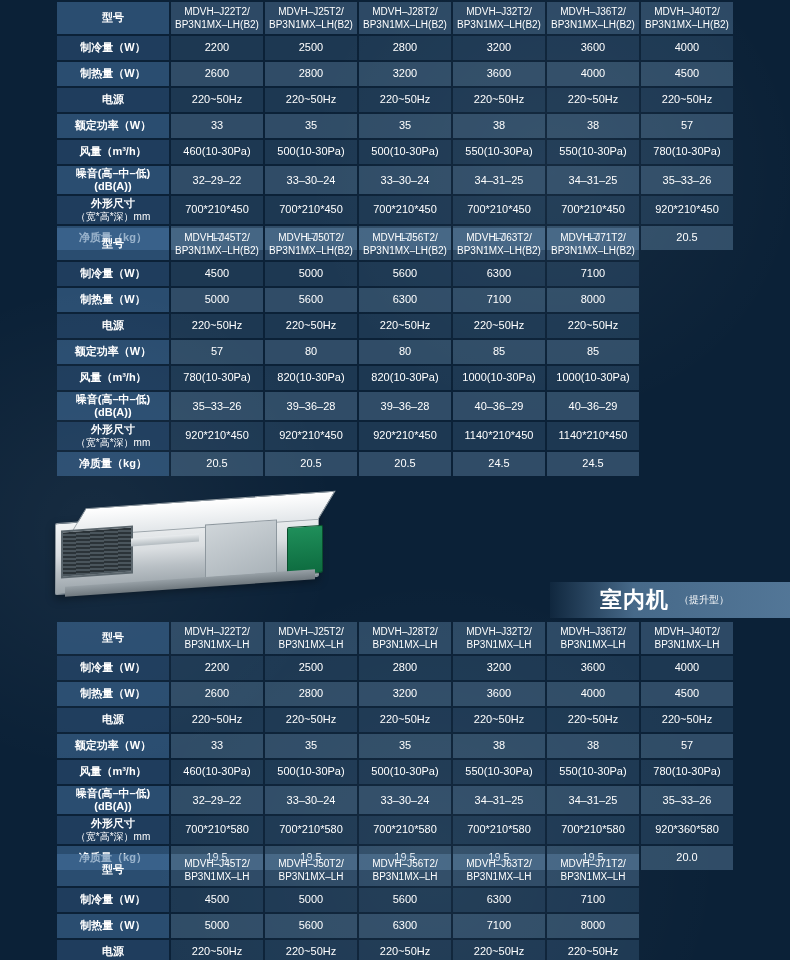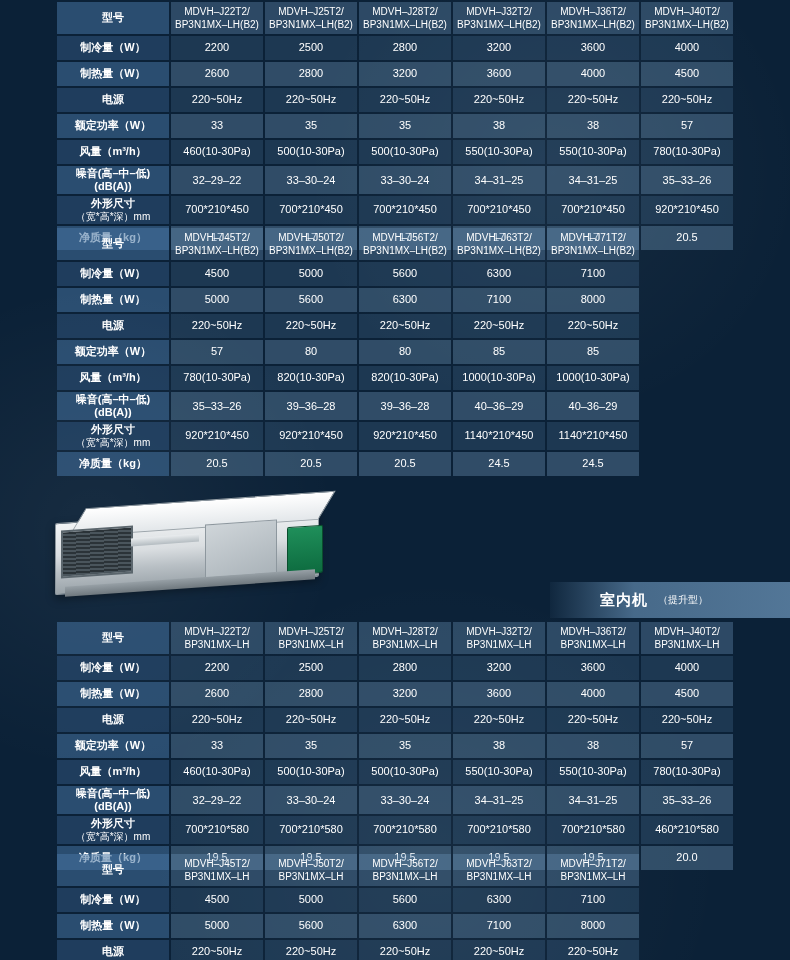--- a/index.html
+++ b/index.html
@@ -94,21 +94,21 @@
     background:linear-gradient(180deg,#97a0a6 0%,#6f787e 100%);
     transform:skewY(-4deg);
   }
 
   .section-banner{
     position:absolute;right:0px;top:582px;width:240px;height:36px;
     background:linear-gradient(90deg,rgba(110,155,195,0.05) 0%,rgba(120,165,205,0.55) 35%,rgba(130,175,215,0.6) 100%);
     display:flex;align-items:center;justify-content:flex-start;
     padding-left:50px;box-sizing:border-box;
   }
-  .section-banner .title{font-size:15px;font-weight:bold;letter-spacing:1px;}
+  .section-banner .title{font-size:22px;font-weight:bold;letter-spacing:1px;}
   .section-banner .note{font-size:10px;margin-left:10px;opacity:.95;}
 </style>
 </head>
 <body>
 
 <div class="noise"></div>
 
 <div class="t1">
   <table class="spec">
       <tbody>
@@ -366,21 +366,21 @@
           <td>34–31–25</td>
           <td>35–33–26</td>
         </tr>
         <tr class="alt">
           <td class="lbl">外形尺寸<span class="sub">（宽*高*深）mm</span></td>
           <td>700*210*580</td>
           <td>700*210*580</td>
           <td>700*210*580</td>
           <td>700*210*580</td>
           <td>700*210*580</td>
-          <td>460*210*580</td>
+          <td>920*360*580</td>
         </tr>
         <tr>
           <td class="lbl">净质量（kg）</td>
           <td>19.5</td>
           <td>19.5</td>
           <td>19.5</td>
           <td>19.5</td>
           <td>19.5</td>
           <td>20.0</td>
         </tr>

